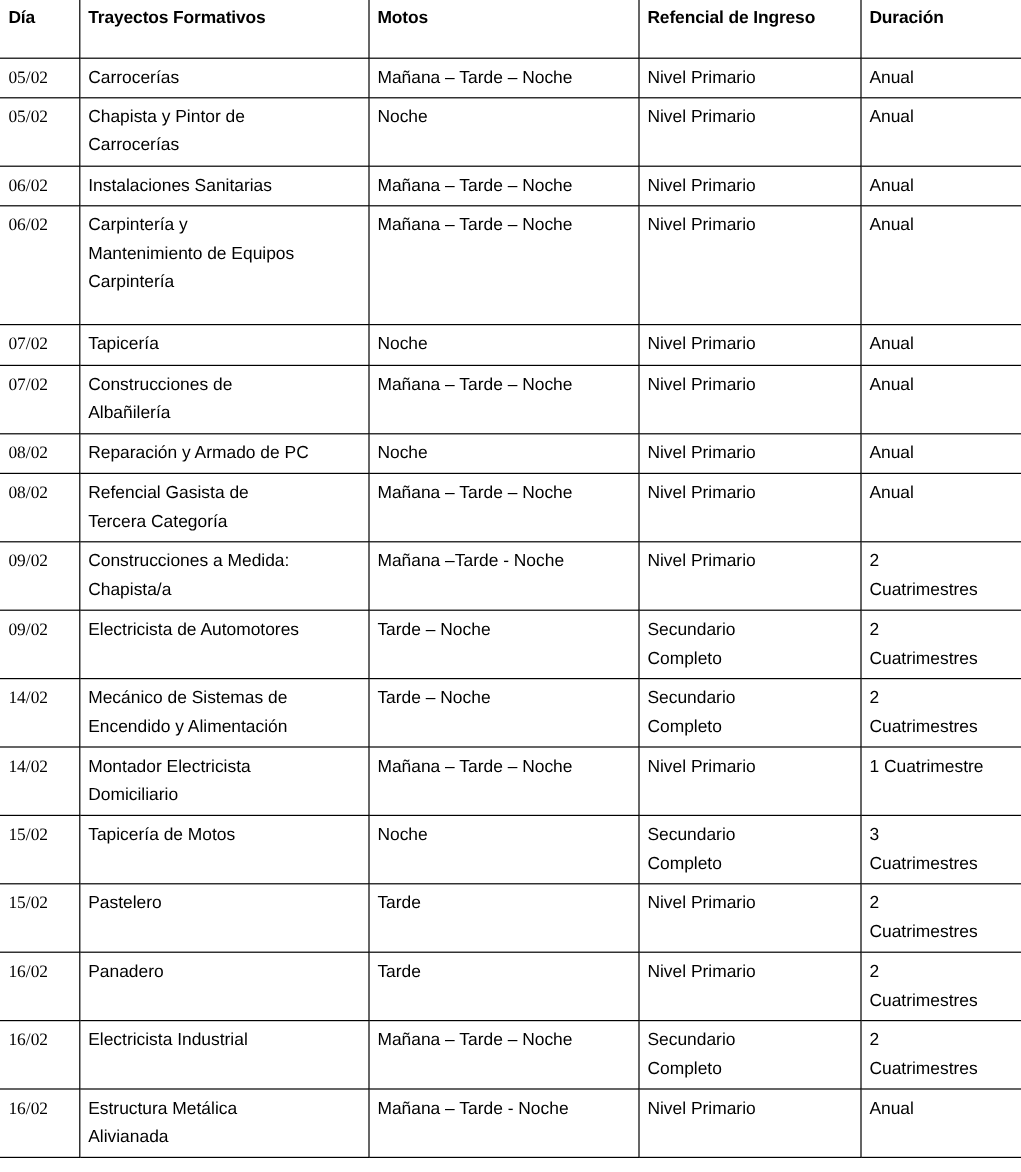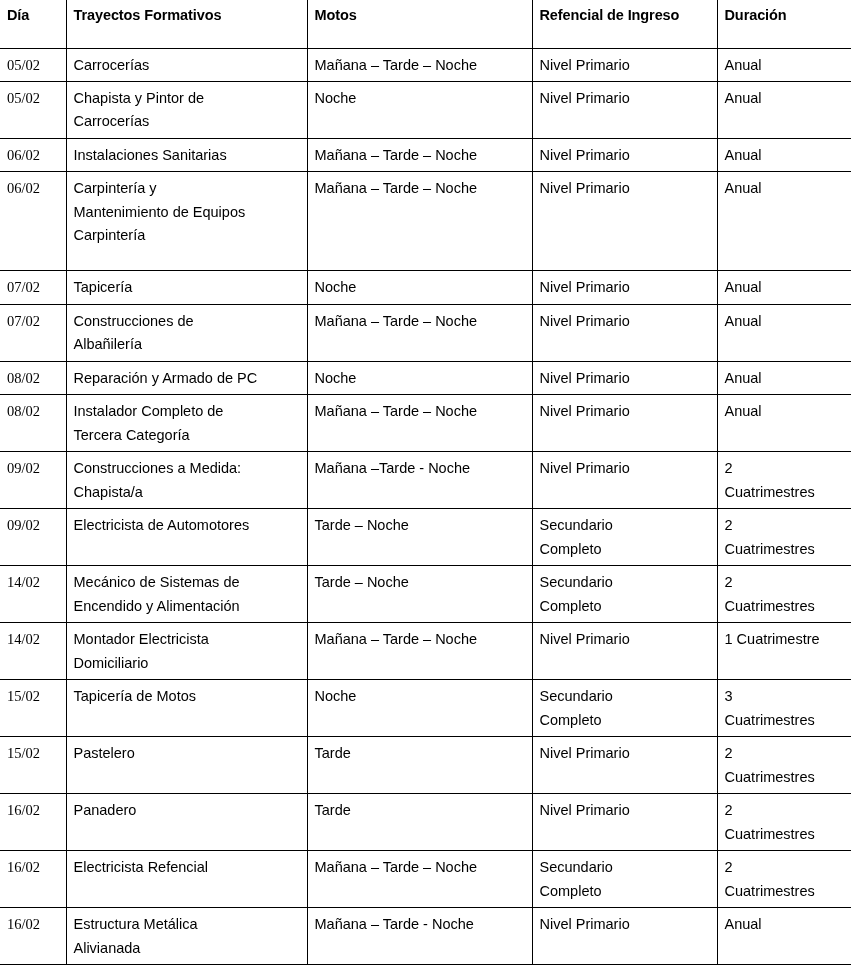--- a/index.html
+++ b/index.html
@@ -225,21 +225,21 @@
           </td>
           <td>
             <span class="line">Anual</span>
           </td>
         </tr>
         <tr>
           <td class="dia-cell">
             <span class="line">08/02</span>
           </td>
           <td>
-            <span class="line">Instalador Completo de</span>
+            <span class="line">Refencial Gasista de</span>
             <span class="line">Tercera Categoría</span>
           </td>
           <td>
             <span class="line">Mañana – Tarde – Noche</span>
           </td>
           <td>
             <span class="line">Nivel Primario</span>
           </td>
           <td>
             <span class="line">Anual</span>
@@ -374,21 +374,21 @@
           <td>
             <span class="line">2</span>
             <span class="line">Cuatrimestres</span>
           </td>
         </tr>
         <tr>
           <td class="dia-cell">
             <span class="line">16/02</span>
           </td>
           <td>
-            <span class="line">Electricista Refencial</span>
+            <span class="line">Electricista Industrial</span>
           </td>
           <td>
             <span class="line">Mañana – Tarde – Noche</span>
           </td>
           <td>
             <span class="line">Secundario</span>
             <span class="line">Completo</span>
           </td>
           <td>
             <span class="line">2</span>

